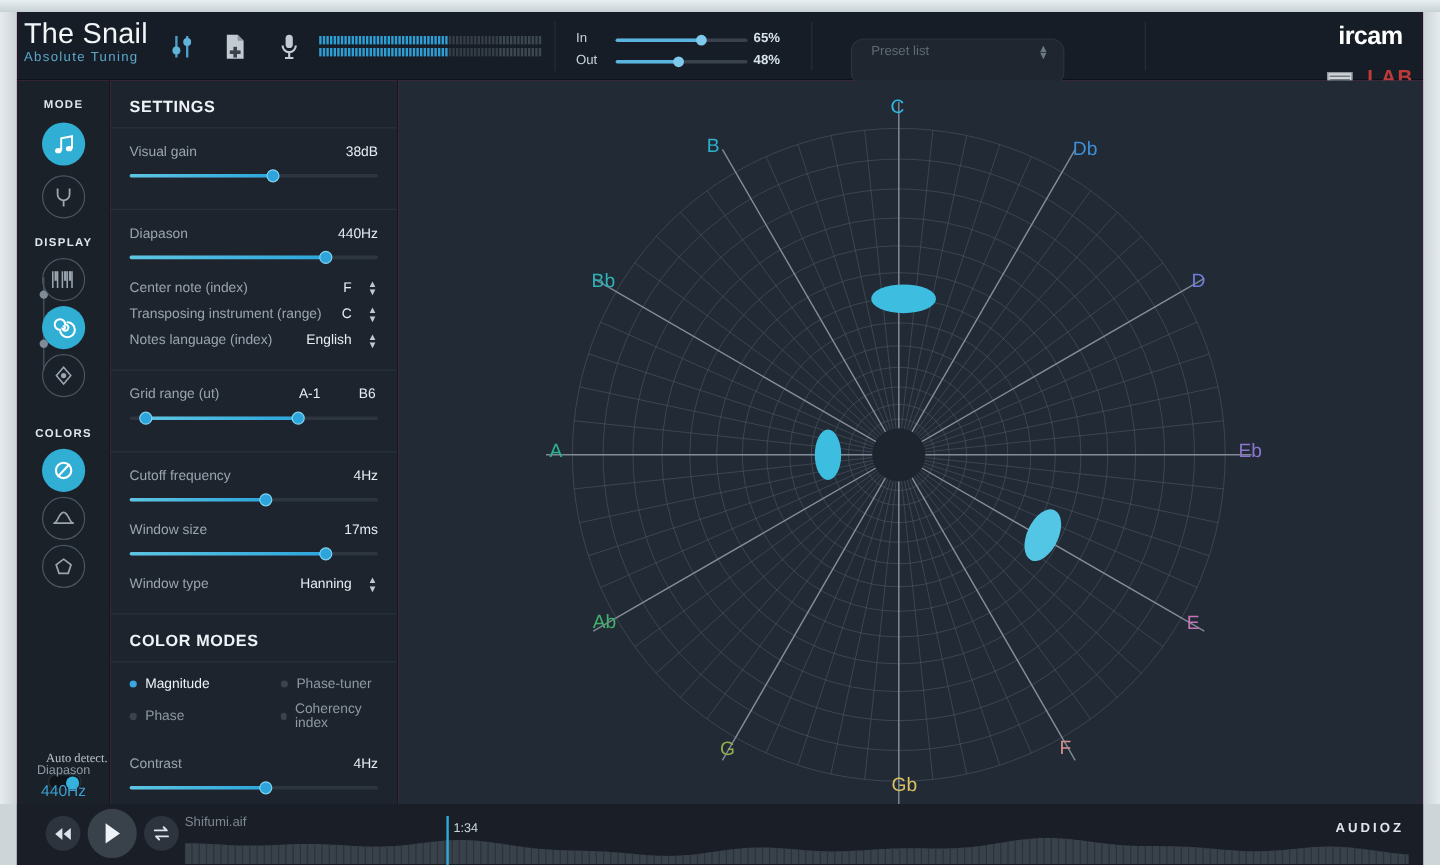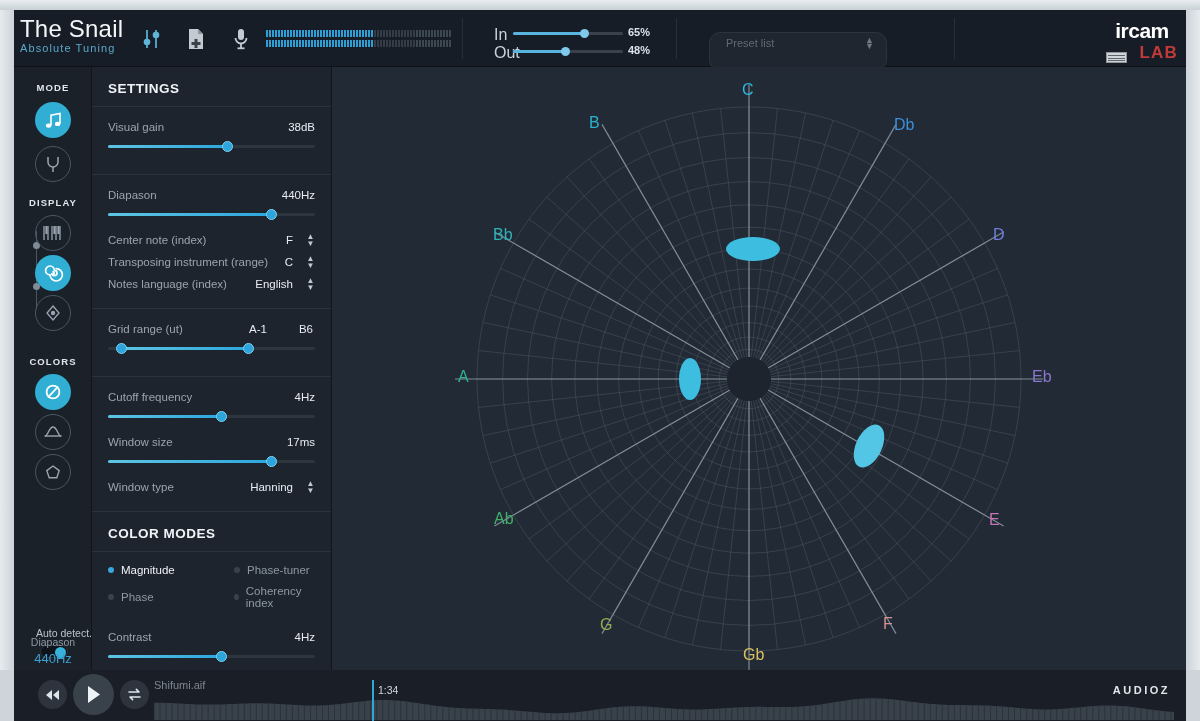--- a/index.html
+++ b/index.html
@@ -66,22 +66,22 @@
   .hdr-sep {
     position:absolute; top:8px; width:1px; height:41px; background:#262e38;
   }
   #sep1 { left:448px; }
   #sep2 { left:662px; }
   #sep3 { left:940px; }
 
   .io-block { position:absolute; left:462px; top:15px; width:190px; }
   .io-row { position:relative; height:18px; }
   .io-lbl {
-    position:absolute; left:18px; top:1px; width:28px;
-    color:#c8d2da; font-size:16px;
+    position:absolute; left:4px; top:1px; width:28px;
+    color:#c8d2da; font-size:11px;
   }
   .io-track {
     position:absolute; left:37px; top:7px; width:110px; height:3px;
     background:#39424c; border-radius:2px;
   }
   .io-fill { height:3px; background:#5ab4e0; border-radius:2px; }
   .io-knob {
     position:absolute; top:-3px; width:9px; height:9px; border-radius:50%;
     background:#7ec9ec;
   }
@@ -101,22 +101,22 @@
     position:absolute; right:12px; top:4px; color:#6d7884; font-size:9px;
     line-height:6px; text-align:center;
   }
 
   .logo { position:absolute; right:8px; top:10px; text-align:center; width:72px; }
   .logo .l1 {
     color:#ffffff; font-size:21px; font-weight:bold; letter-spacing:-0.5px;
     line-height:22px;
   }
   .logo .l2row {
-    display:flex; align-items:flex-end; justify-content:flex-end; gap:12px;
-    margin-top:1px;
+    display:flex; align-items:center; justify-content:flex-end; gap:12px;
+    margin-top:13px;
   }
   .logo .lmark {
     width:26px; height:11px; background:#cfd4d8; border:1px solid #8f959b;
     position:relative; overflow:hidden;
   }
   .logo .lmark::before {
     content:""; position:absolute; left:1px; top:2px; right:1px; height:1px;
     background:#5d646b; box-shadow:0 3px 0 #5d646b, 0 5px 0 #5d646b;
   }
   .logo .l2 {
@@ -142,21 +142,21 @@
   .rail-chain {
     position:absolute; left:22px; width:1px; background:#4a5763;
   }
   .rail-node {
     position:absolute; left:19px; width:7px; height:7px; border-radius:50%;
     background:#7f8c98;
   }
 
   .auto-label {
     position:absolute; left:0; width:100px; text-align:center;
-    color:#b9c3cc; font-size:10.5px;
+    color:#b9c3cc; font-size:10.5px;font-family:Liberation Serif, serif;
   }
   .toggle {
     position:absolute; left:26px; width:28px; height:13px; border-radius:7px;
     background:#0f141a; border:1px solid #2a323b;
   }
   .toggle .tk {
     position:absolute; right:1px; top:1px; width:11px; height:11px;
     border-radius:50%; background:#36b3dc;
   }
   .dia-lbl {

